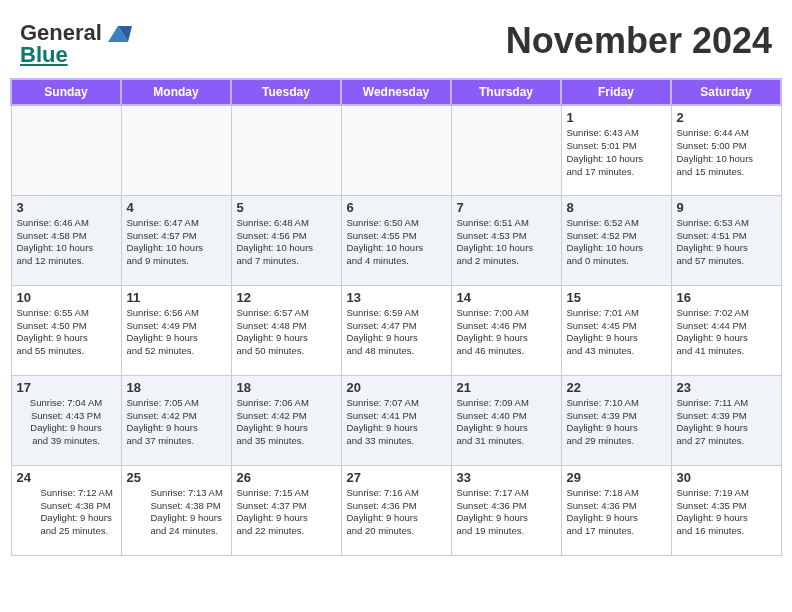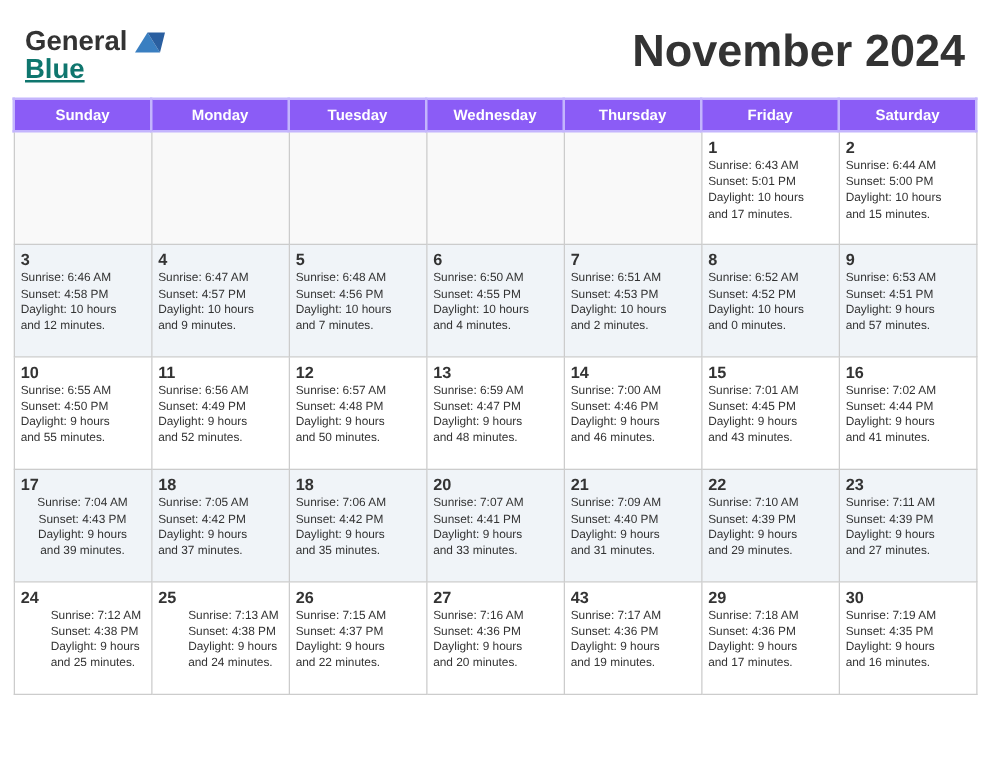--- a/index.html
+++ b/index.html
@@ -310,21 +310,21 @@
 and 22 minutes.</div>
         </td>
         <td>
           <span class="day-num">27</span>
           <div class="day-info" style="white-space: pre-line;">Sunrise: 7:16 AM
 Sunset: 4:36 PM
 Daylight: 9 hours
 and 20 minutes.</div>
         </td>
         <td>
-          <span class="day-num">43</span>
+          <span class="day-num">33</span>
           <div class="day-info" style="white-space: pre-line;">Sunrise: 7:17 AM
 Sunset: 4:36 PM
 Daylight: 9 hours
 and 19 minutes.</div>
         </td>
         <td>
           <span class="day-num">29</span>
           <div class="day-info" style="white-space: pre-line;">Sunrise: 7:18 AM
 Sunset: 4:36 PM
 Daylight: 9 hours

